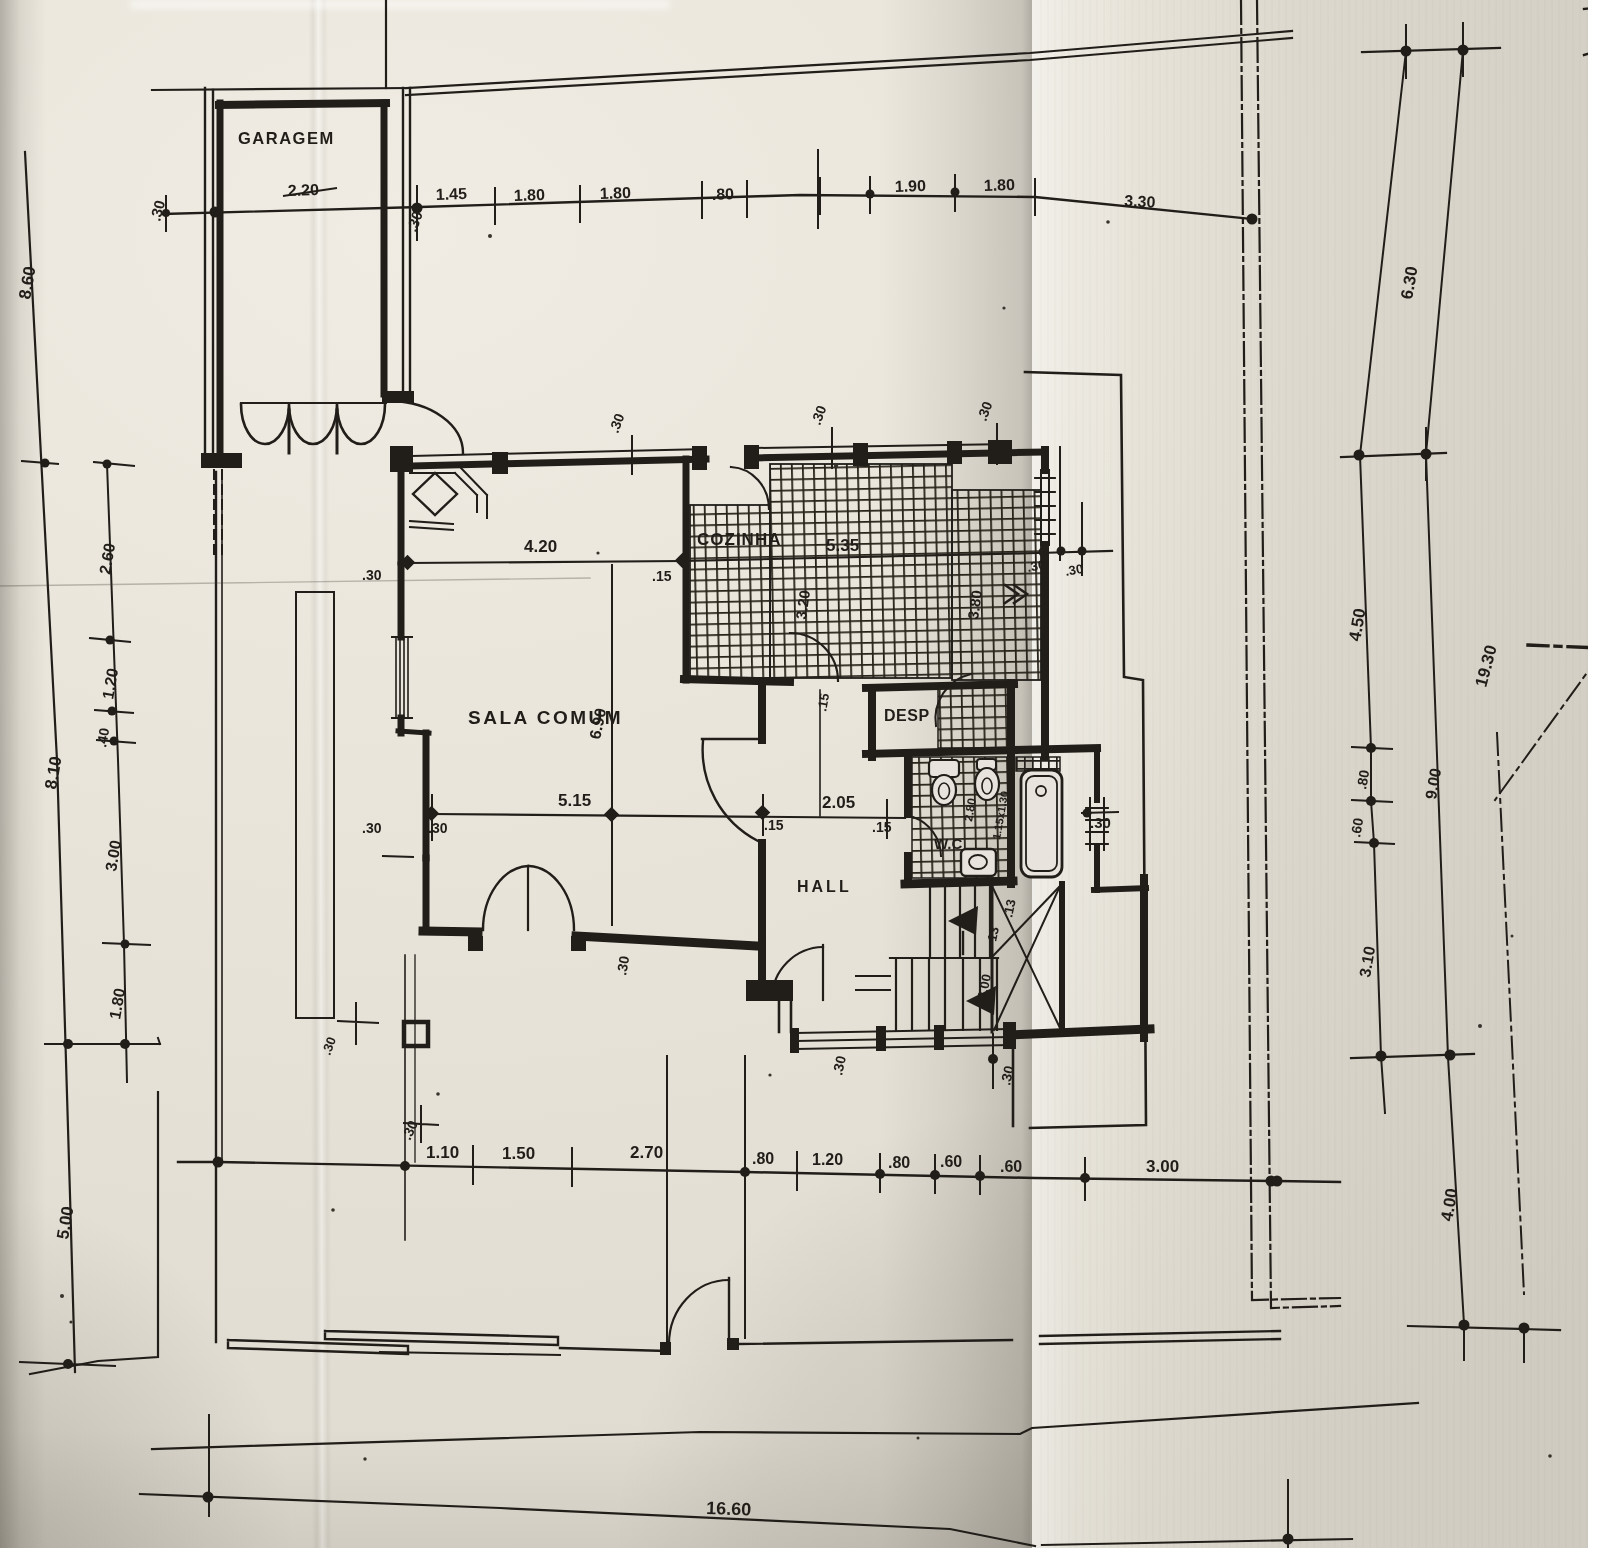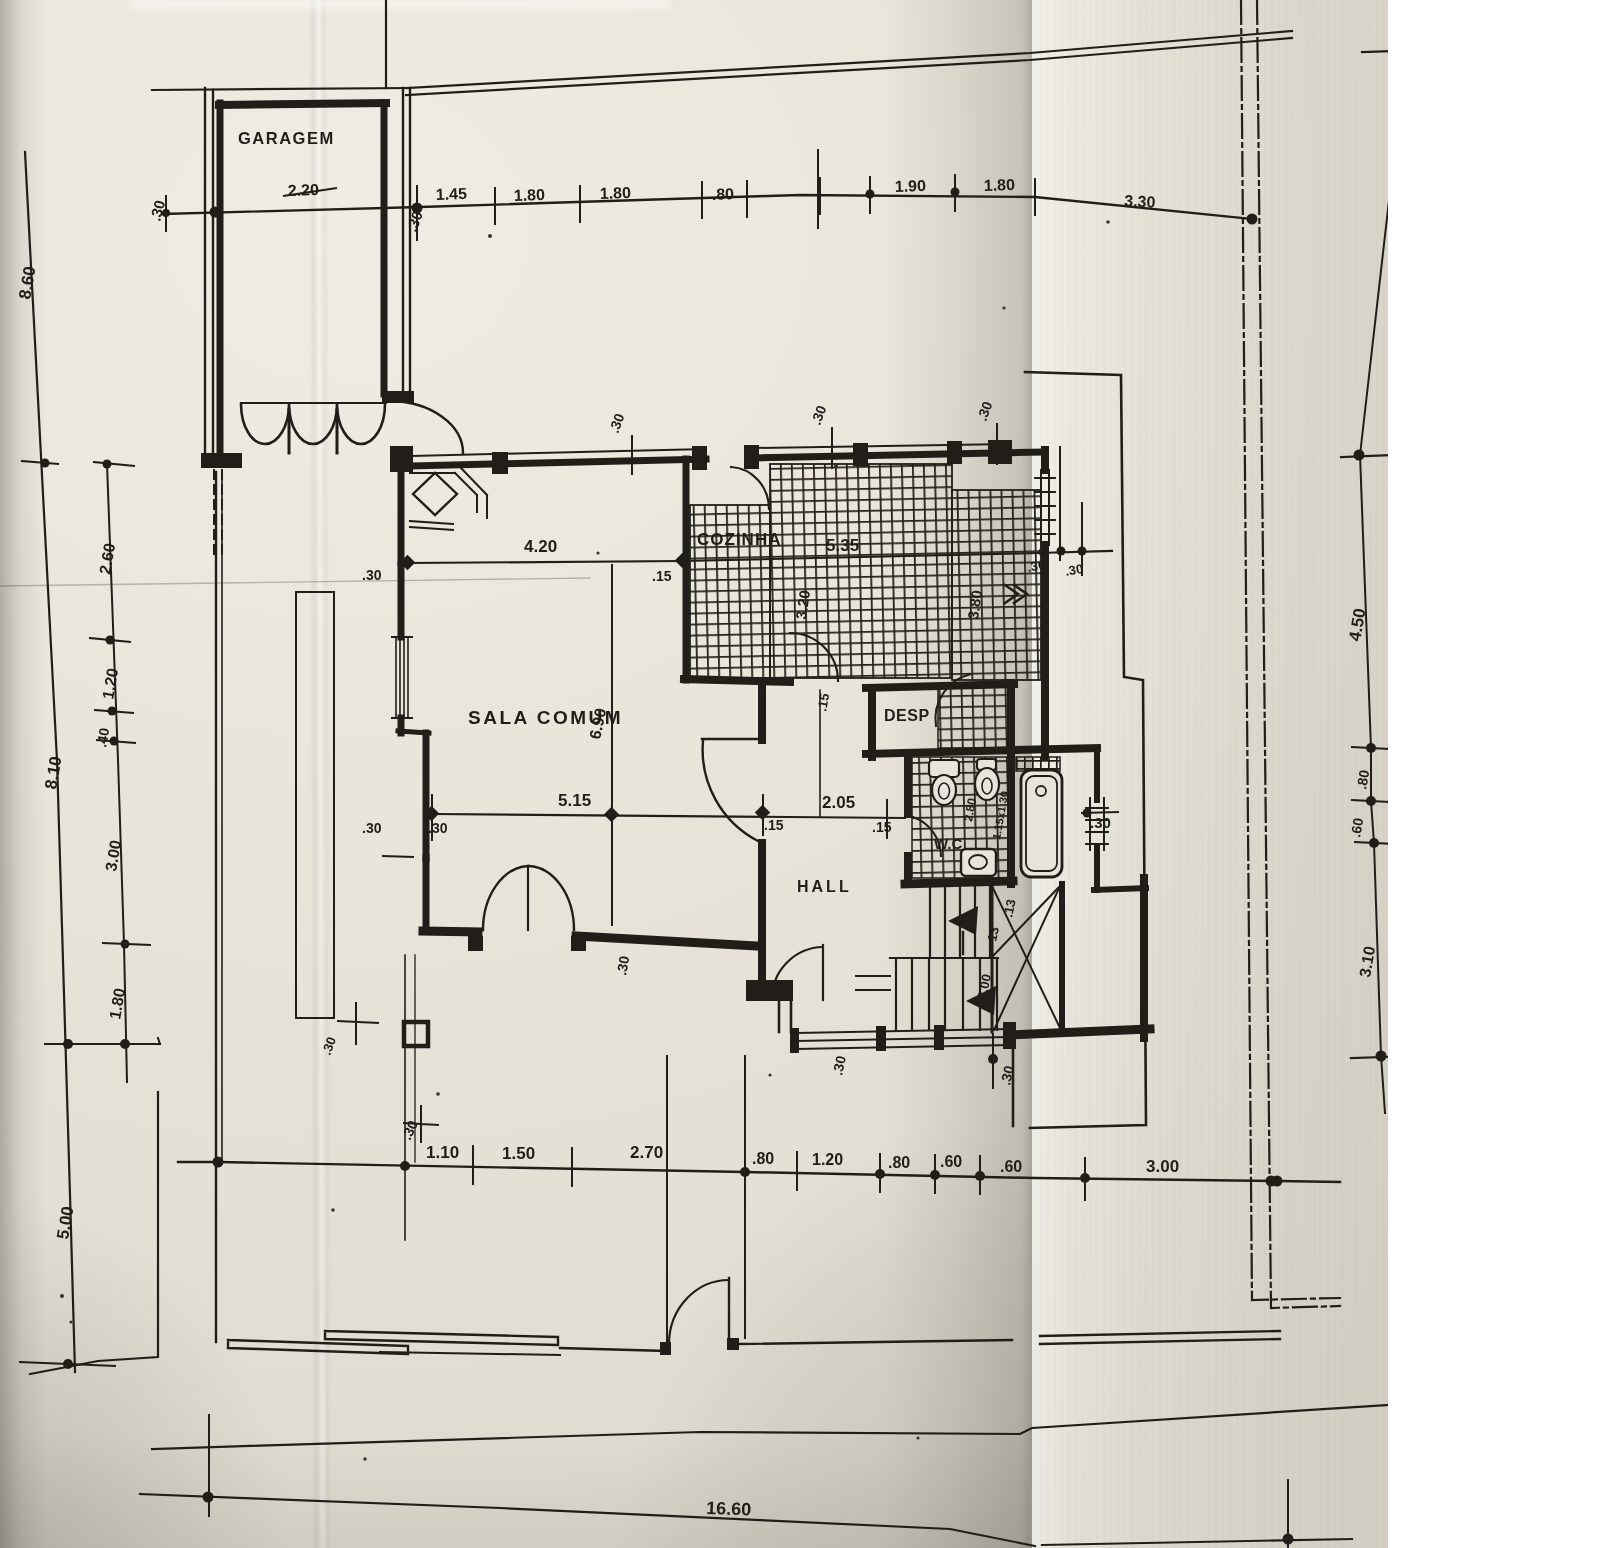--- a/index.html
+++ b/index.html
@@ -1,16 +1,16 @@
 <!DOCTYPE html>
 <html><head>
 <meta charset="utf-8">
 <style>
   html,body{margin:0;padding:0;}
-  #wrap{position:relative;width:1388px;height:1548px;overflow:hidden;
+  #wrap{position:relative;width:1588px;height:1548px;overflow:hidden;
     background:radial-gradient(120% 90% at 25% 15%, #f0ece3 0%, #e8e4da 45%, #dedacf 100%);
     font-family:"Liberation Sans", sans-serif;}
   .ly{position:absolute;top:0;height:100%;pointer-events:none;}
   #edgeL{left:0;width:46px;background:linear-gradient(90deg,rgba(70,65,57,.34),rgba(70,65,57,.10) 45%,rgba(70,65,57,0));}
   #vigBL{left:0;top:auto;bottom:0;width:420px;height:500px;background:radial-gradient(100% 100% at 0% 100%,rgba(70,65,57,.22),rgba(70,65,57,0) 70%);}
   #foldD{left:880px;width:152px;background:linear-gradient(90deg,rgba(85,79,69,0) 0%,rgba(85,79,69,.10) 50%,rgba(66,60,52,.20) 93%,rgba(56,51,44,.32) 100%);}
   #foldL{left:1032px;width:110px;background:linear-gradient(90deg,rgba(255,255,255,.42) 0,rgba(255,255,255,.13) 40%,rgba(255,255,255,0) 100%);}
   #rz{left:1100px;width:500px;background:linear-gradient(90deg,rgba(95,88,78,0),rgba(95,88,78,.08) 40%,rgba(95,88,78,.12) 100%);}
   #streaks{left:1040px;width:560px;background:repeating-linear-gradient(90deg,rgba(60,55,48,.02) 0 2px,rgba(255,255,255,0) 2px 7px);}
   #crease{left:310px;width:20px;background:linear-gradient(90deg,rgba(0,0,0,0) 0,rgba(60,55,48,.07) 25%,rgba(255,255,255,.34) 52%,rgba(60,55,48,.05) 80%,rgba(0,0,0,0) 100%);transform:skewX(0.15deg);}

